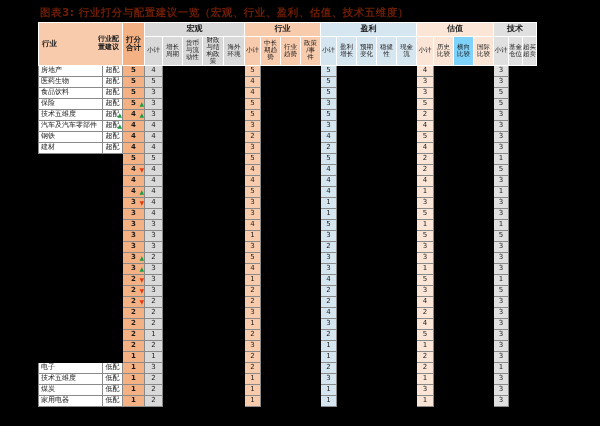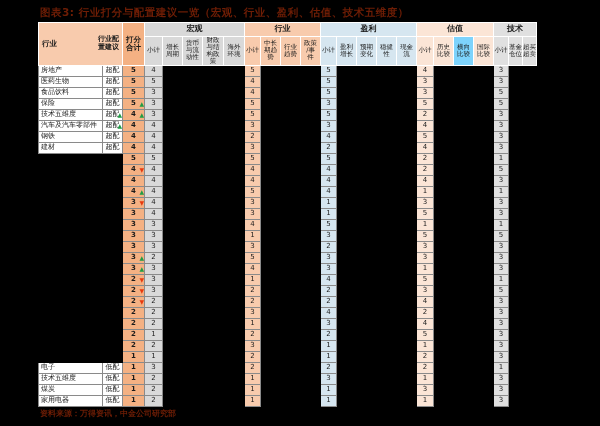--- a/index.html
+++ b/index.html
@@ -941,15 +941,14 @@
             <td class="blk"></td>
             <td class="blk"></td>
             <td class="sub-val" style="background: rgb(224, 224, 224);">3</td>
             <td class="blk"></td>
             <td class="blk"></td>
           </tr>
         </tbody>
     </table>
   </div>
 
-  <div class="source">资料来源：万得资讯，中金公司研究部</div>
 
 </div>
 
 </body></html>

